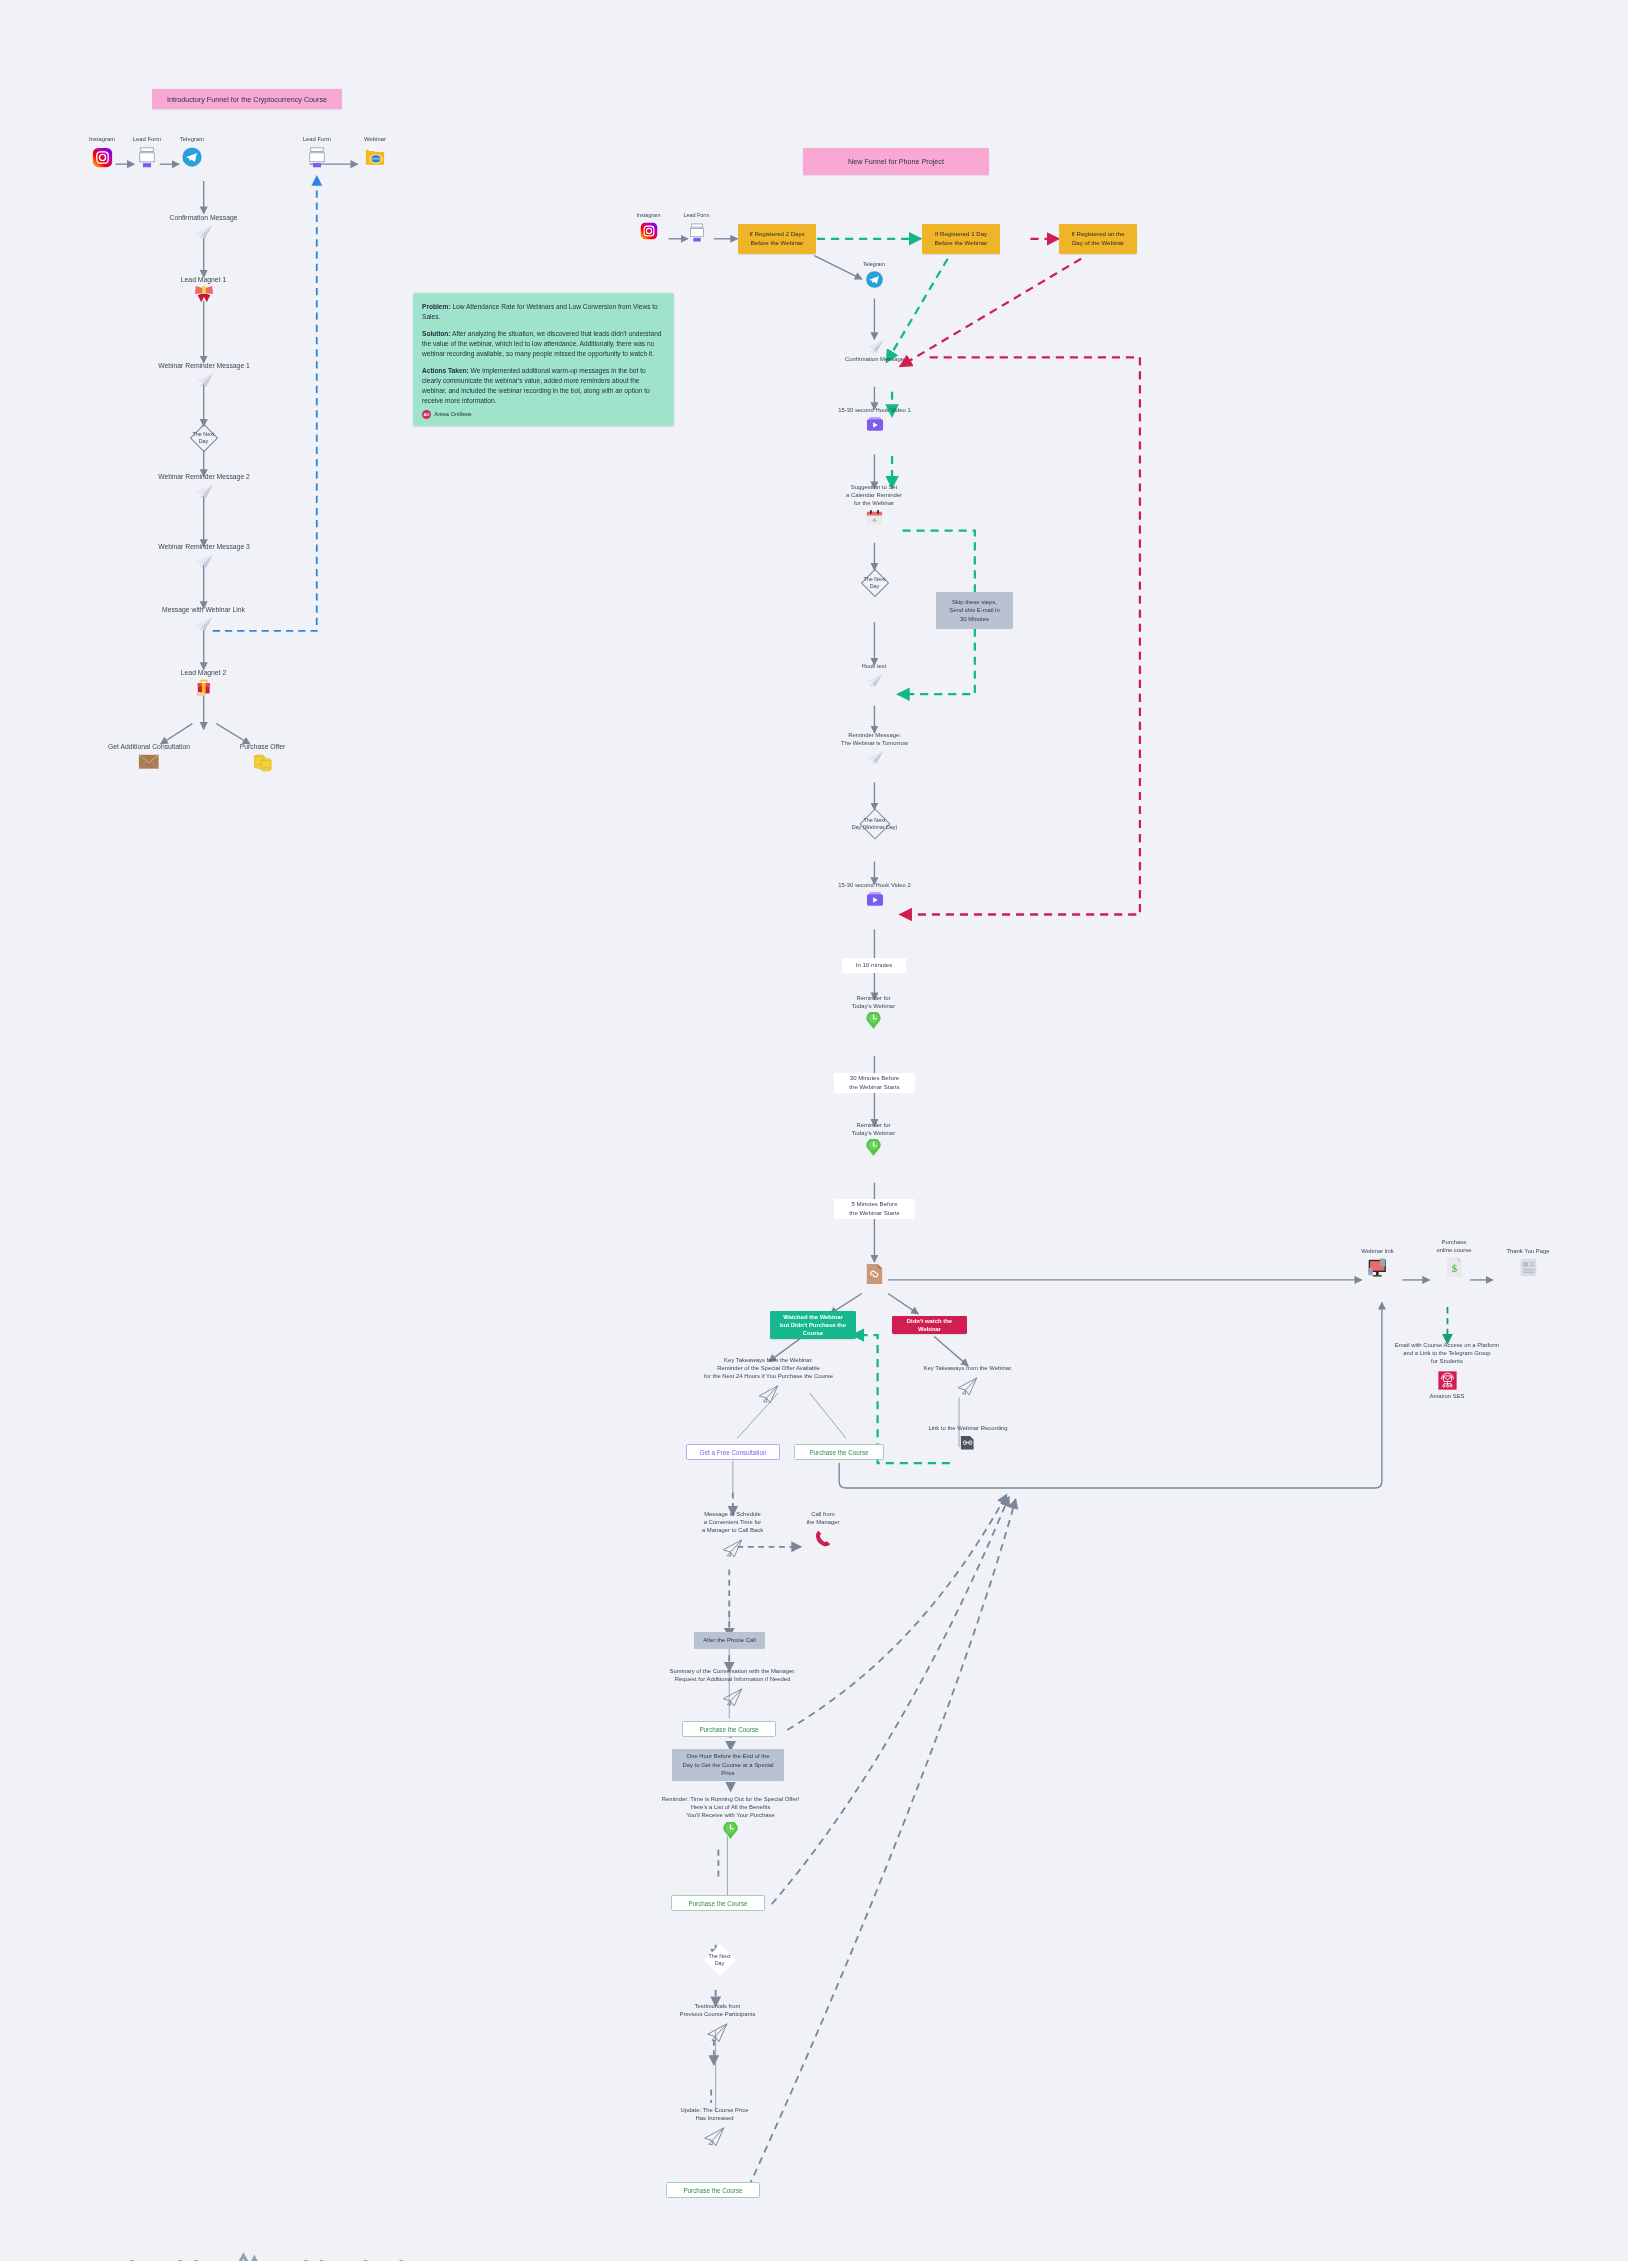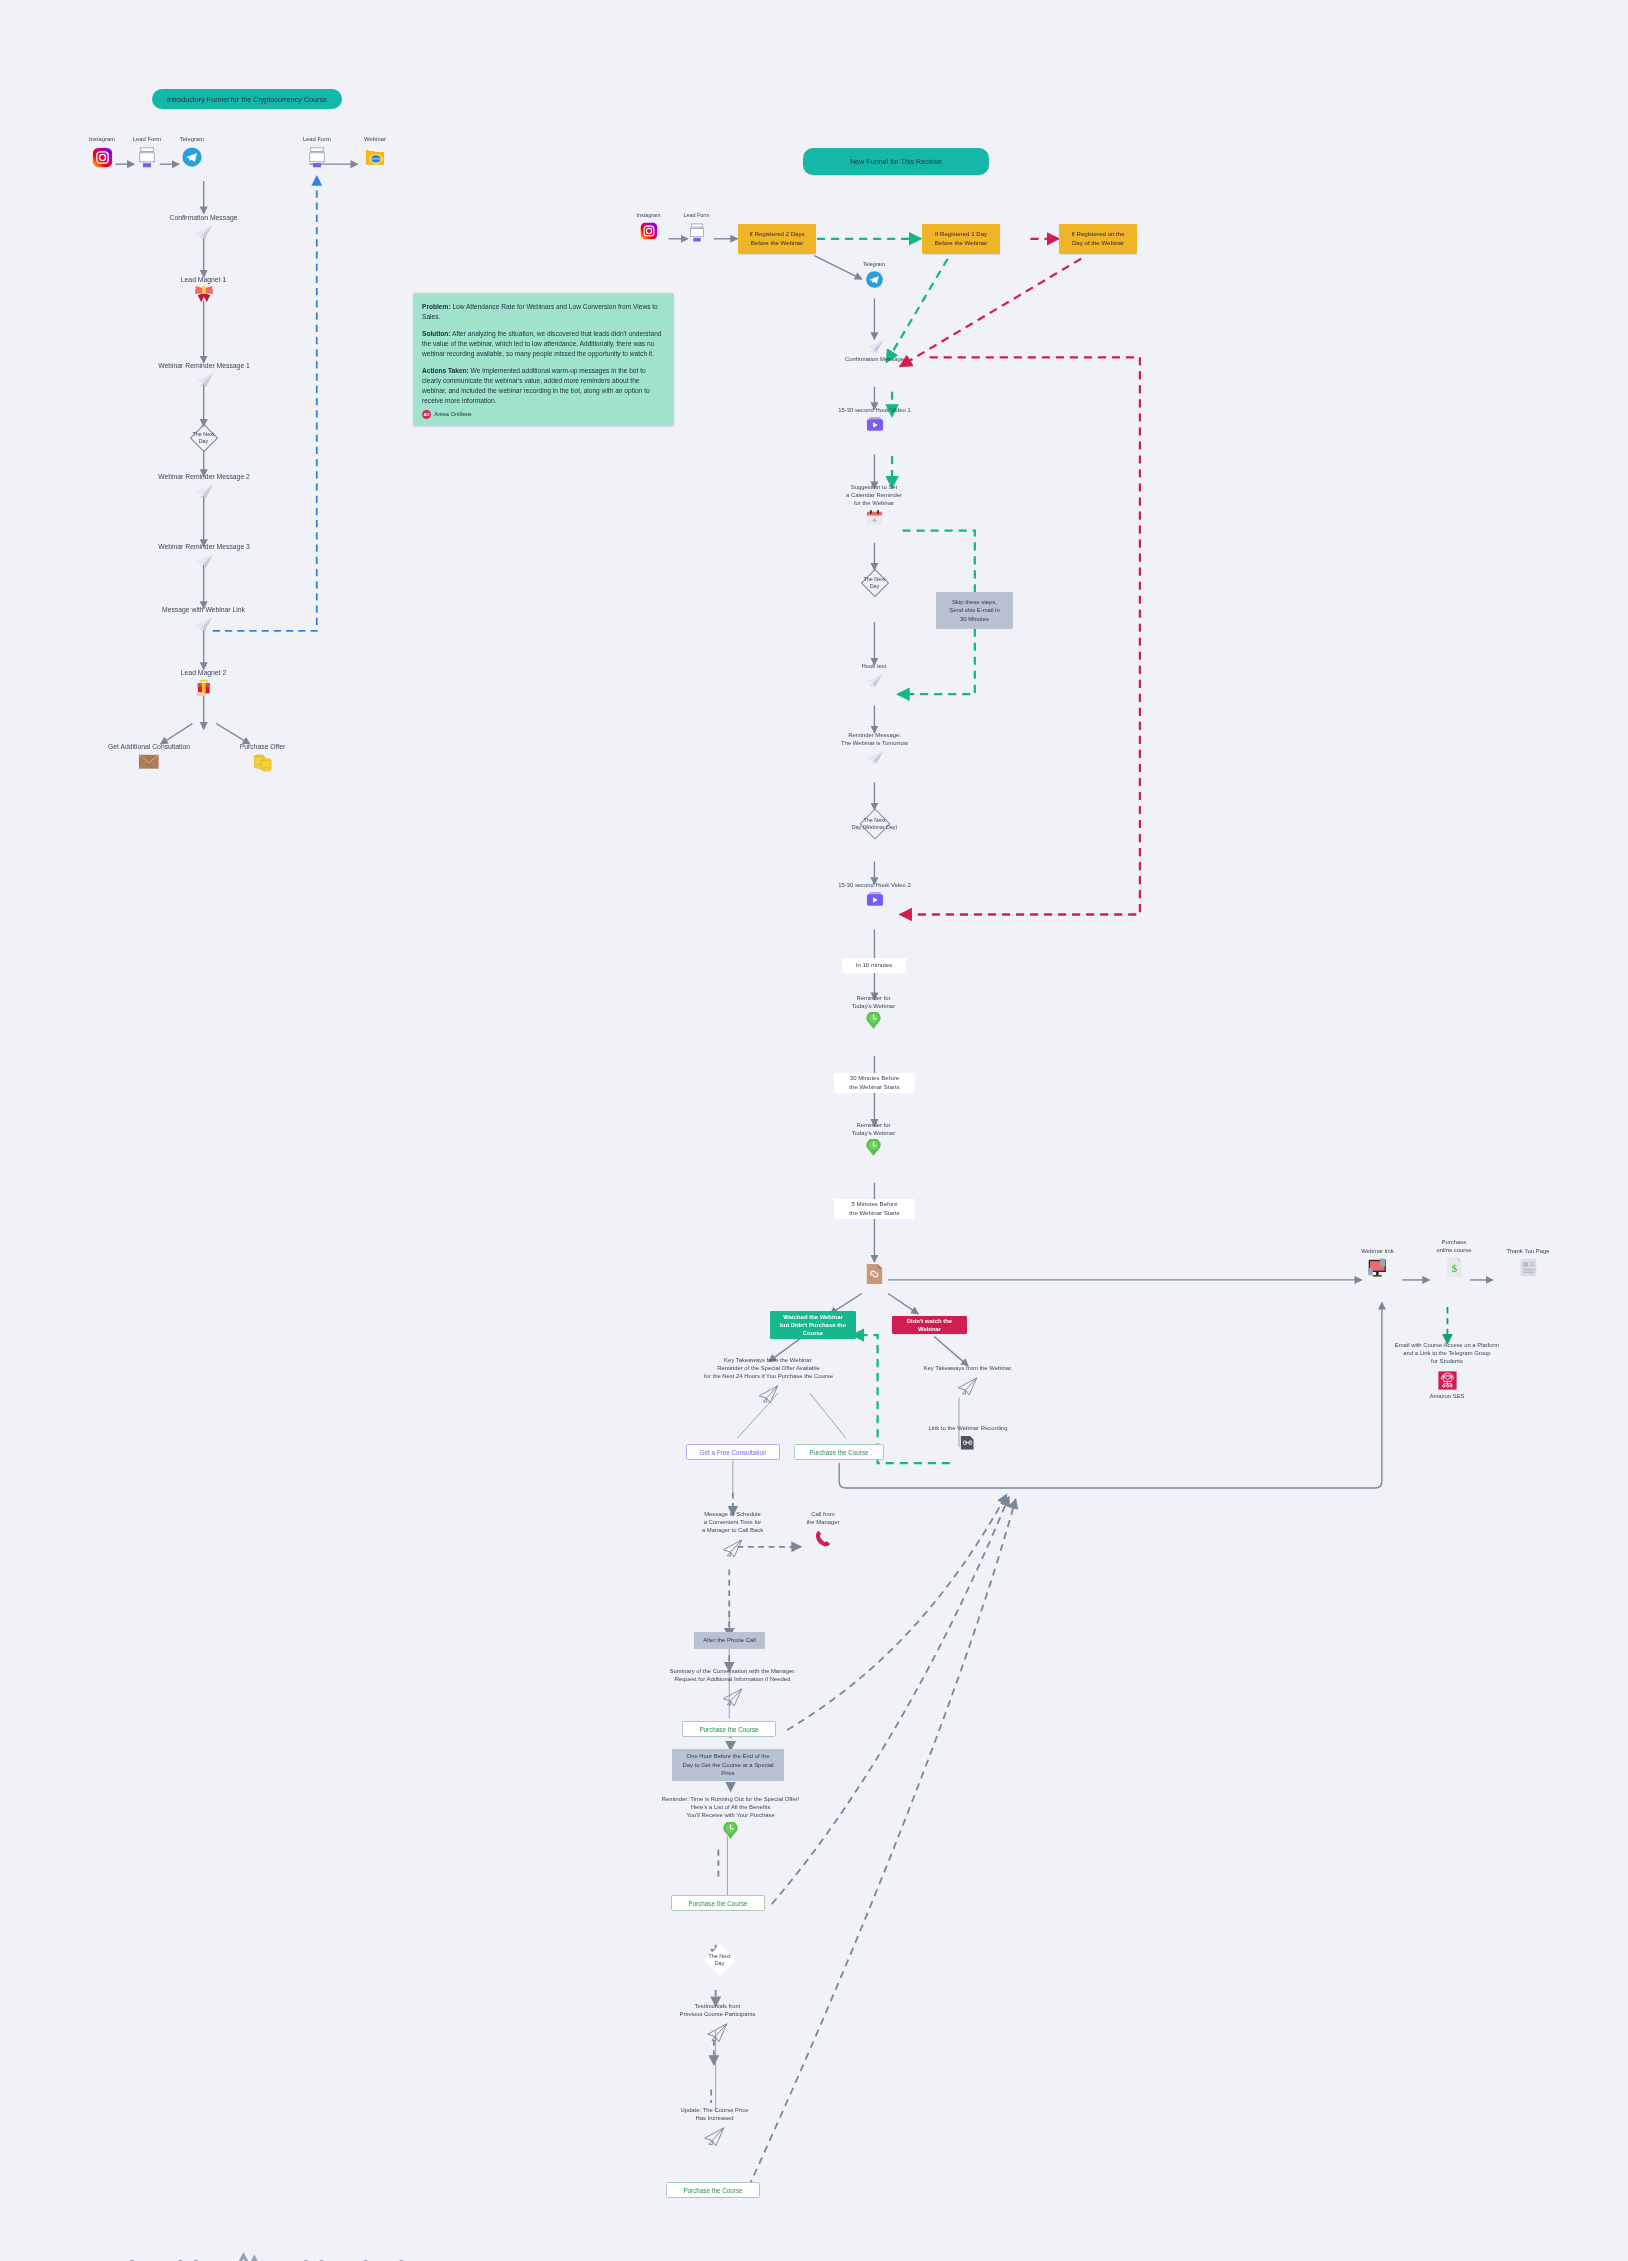--- a/index.html
+++ b/index.html
@@ -15,21 +15,21 @@
   .canvas { position:absolute; inset:0; }
   svg.edges { position:absolute; left:0; top:0; width:1629px; height:2336px; pointer-events:none; }
 
   .node { position:absolute; display:flex; flex-direction:column; align-items:center; }
   .lbl { font-size:6.8px; line-height:1.35; text-align:center; color:#3d4657; white-space:pre-line; }
   .lbl.sm { font-size:5.9px; }
   .lbl.tiny { font-size:5.4px; }
 
   
   .titlecard {
-    position:absolute; background:#14b8a6; border-radius:10px;
+    position:absolute; background:#f9a8d4; border-radius:1px;
     box-shadow:0 0.5px 1.4px rgba(20,30,60,.10);
     display:flex; align-items:center; justify-content:center;
     font-size:7.2px; color:#2b3445; font-weight:400;
     padding:0 8.1px; text-align:center;
   }
 
   
   .sticky {
     position:absolute; background:#9fe3cd; border-radius:1.8px;
     padding:9px 9px 6.3px 9px; width:261px;
@@ -395,21 +395,21 @@
 <div class="sticky" style="left:413px;top:293px;">
   <p><b>Problem:</b><span> Low Attendance Rate for Webinars and Low Conversion from Views to Sales.</span></p>
   <p><b>Solution:</b><span> After analyzing the situation, we discovered that leads didn't understand the value of the webinar, which led to low attendance. Additionally, there was no webinar recording available, so many people missed the opportunity to watch it.</span></p>
   <p><b>Actions Taken:</b><span> We implemented additional warm-up messages in the bot to clearly communicate the webinar's value, added more reminders about the webinar, and included the webinar recording in the bot, along with an option to receive more information.</span></p>
   <div class="author">
     <div class="av">AO</div>
     <div class="auname">Аліна Олійник</div>
   </div>
 </div>
 
-<div class="titlecard" style="left:803px;top:148px;width:186px;height:27px;">New Funnel for This Receive</div>
+<div class="titlecard" style="left:803px;top:148px;width:186px;height:27px;">New Funnel for Phone Project</div>
 
 <div class="node" style="left:626px;top:212px;width:45px;">
   <div class="lbl tiny">Instagram</div>
   <svg width="18" height="18" viewBox="0 0 48 48" style="margin-top:2.7px">
     <defs>
           <linearGradient id="ig2" x1="0" y1="1" x2="1" y2="0">
       <stop offset="0" stop-color="#ffd521"></stop>
             <stop offset=".35" stop-color="#f50000"></stop>
       <stop offset=".7" stop-color="#b900b4"></stop>
             <stop offset="1" stop-color="#5601ff"></stop>

